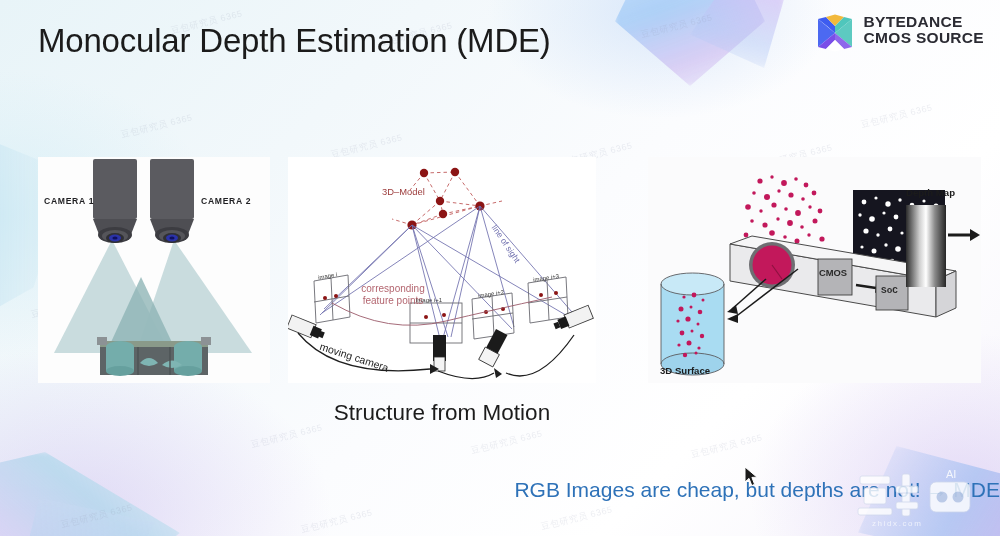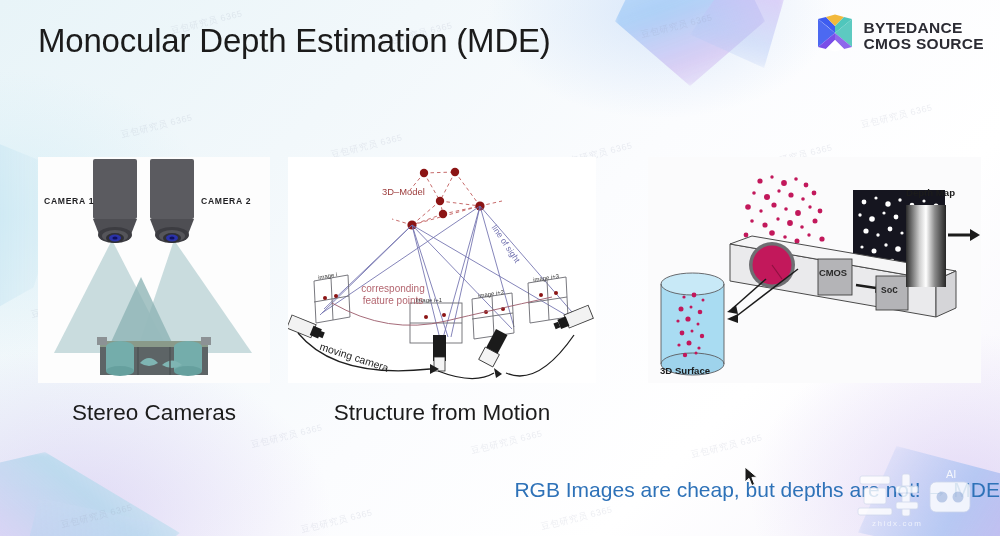--- a/index.html
+++ b/index.html
@@ -81,21 +81,21 @@
     position: absolute;
     left: 38px; top: 22px;
     font-size: 33px;
     font-weight: 400;
     color: #1b1b1b;
     letter-spacing: -0.2px;
     font-family: "Liberation Sans", sans-serif;
   }
 
   
-  #logo { position: absolute; right: 16px; top: 14px; display: flex; align-items: flex-end; gap: 9px; }
+  #logo { position: absolute; right: 16px; top: 14px; display: flex; align-items: flex-start; gap: 9px; }
   #logo-mark { width: 40px; height: 38px; flex: 0 0 auto; }
   #logo-text { display: flex; flex-direction: column; line-height: 1.03; }
   #logo-text span { font-size: 15.5px; font-weight: bold; color: #2b2b33; letter-spacing: .3px; }
 
   
   .panel {
     position: absolute;
     background: #fdfdfd;
     overflow: hidden;
   }
@@ -514,21 +514,20 @@
     
     <div style="position:absolute; left:258px; top:48px; width:40px; height:82px;
                 background: linear-gradient(90deg,#2b2b2b 0%,#cfcfcf 34%,#ffffff 50%,#8a8a8a 72%,#262626 100%);"></div>
 
     <div class="plabel" style="left:258px; top:30px; font-size:9.6px; font-weight:bold; color:#1b1b1b;">Depth Map</div>
     <div class="plabel" style="left:171px; top:110px; font-size:9.4px; font-weight:bold; color:#2a2a2a;">CMOS</div>
     <div class="plabel" style="left:233px; top:128px; font-size:9.4px; font-weight:bold; color:#2a2a2a;font-family:Liberation Mono, monospace;">SoC</div>
     <div class="plabel" style="left:12px; top:208px; font-size:9.6px; font-weight:bold; color:#1b1b1b;">3D Surface</div>
   </div>
 
-  <div class="caption" id="cap-stereo">Stereo Cameras</div>
   <div class="caption" id="cap-sfm">Structure from Motion</div>
 
   <div id="tagline">RGB Images are cheap, but depths are not! → MDE</div>
 
   <svg id="zhidx" viewBox="0 0 138 70">
     <g fill="#ffffff" opacity="0.88" stroke="#cfd8ea" stroke-width="0.8">
       <rect x="6" y="14" width="30" height="8" rx="2"></rect>
       <rect x="10" y="26" width="22" height="16" rx="2"></rect>
       <rect x="4" y="46" width="34" height="7" rx="2"></rect>
       <rect x="48" y="12" width="8" height="42" rx="2"></rect>

